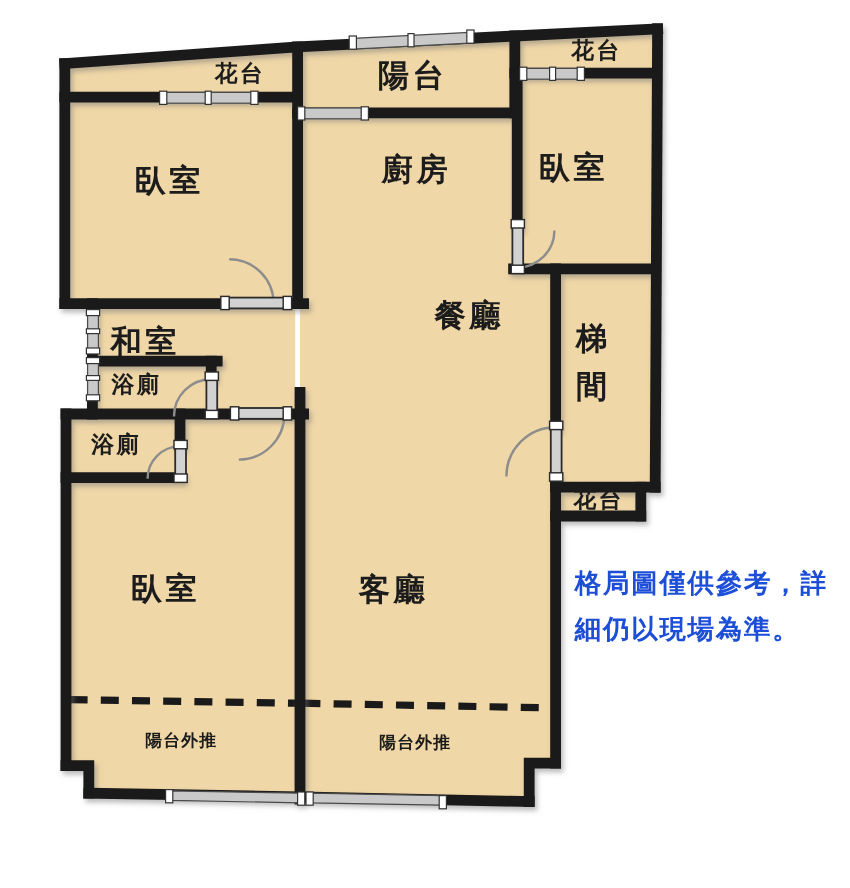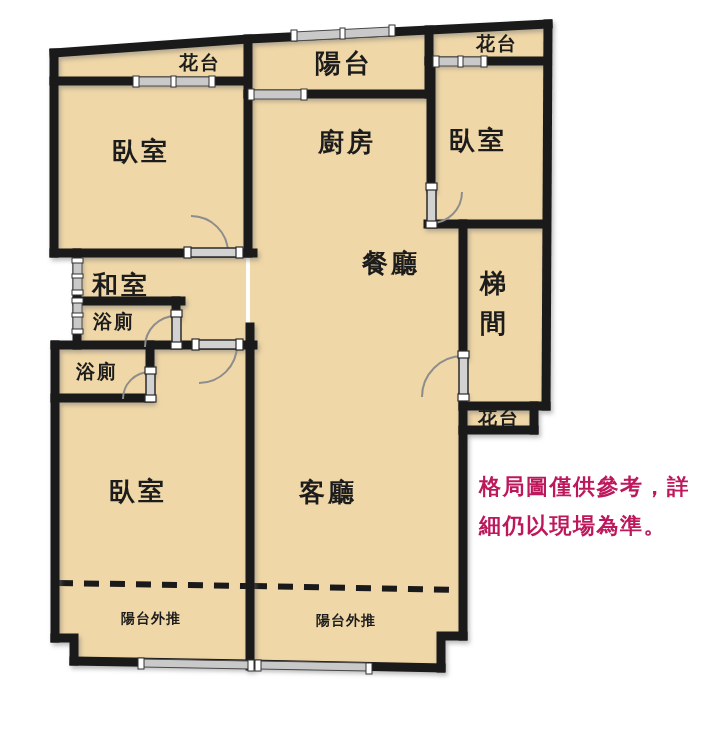--- a/index.html
+++ b/index.html
@@ -27,21 +27,21 @@
     white-space:normal;
     width:1.15em;
     word-break:break-all;
     letter-spacing:0;
     line-height:1.55;
   }
   .disclaimer{
     position:absolute;
     left:479px;top:467px;
     width:230px;
-    color:#be185d;
+    color:#1d4ed8;
     font-size:22px;
     font-weight:700;
     letter-spacing:1.5px;
     line-height:39px;
     white-space:pre-line;
   }
   .walls{filter:drop-shadow(2px 3px 2px rgba(120,120,120,0.5));}
 </style>
 </head>
 <body>

